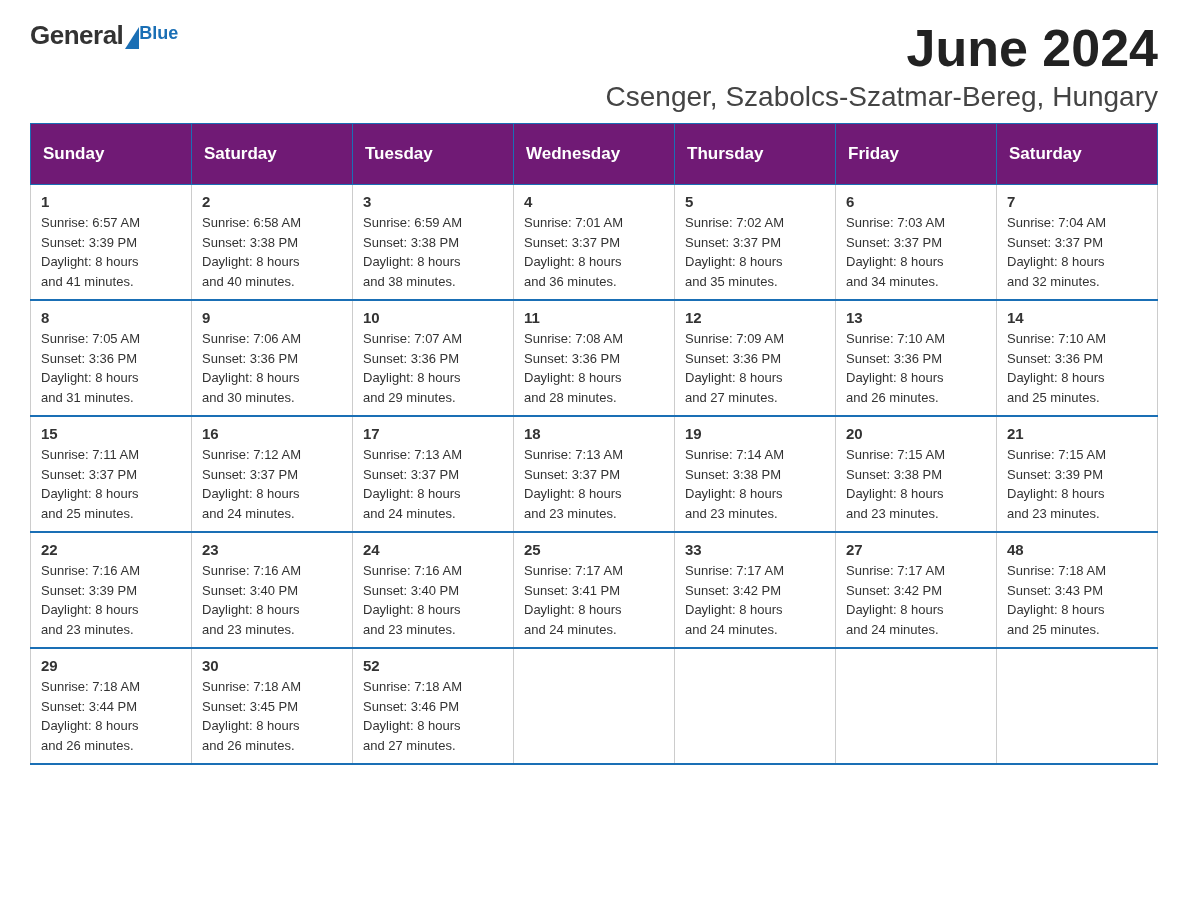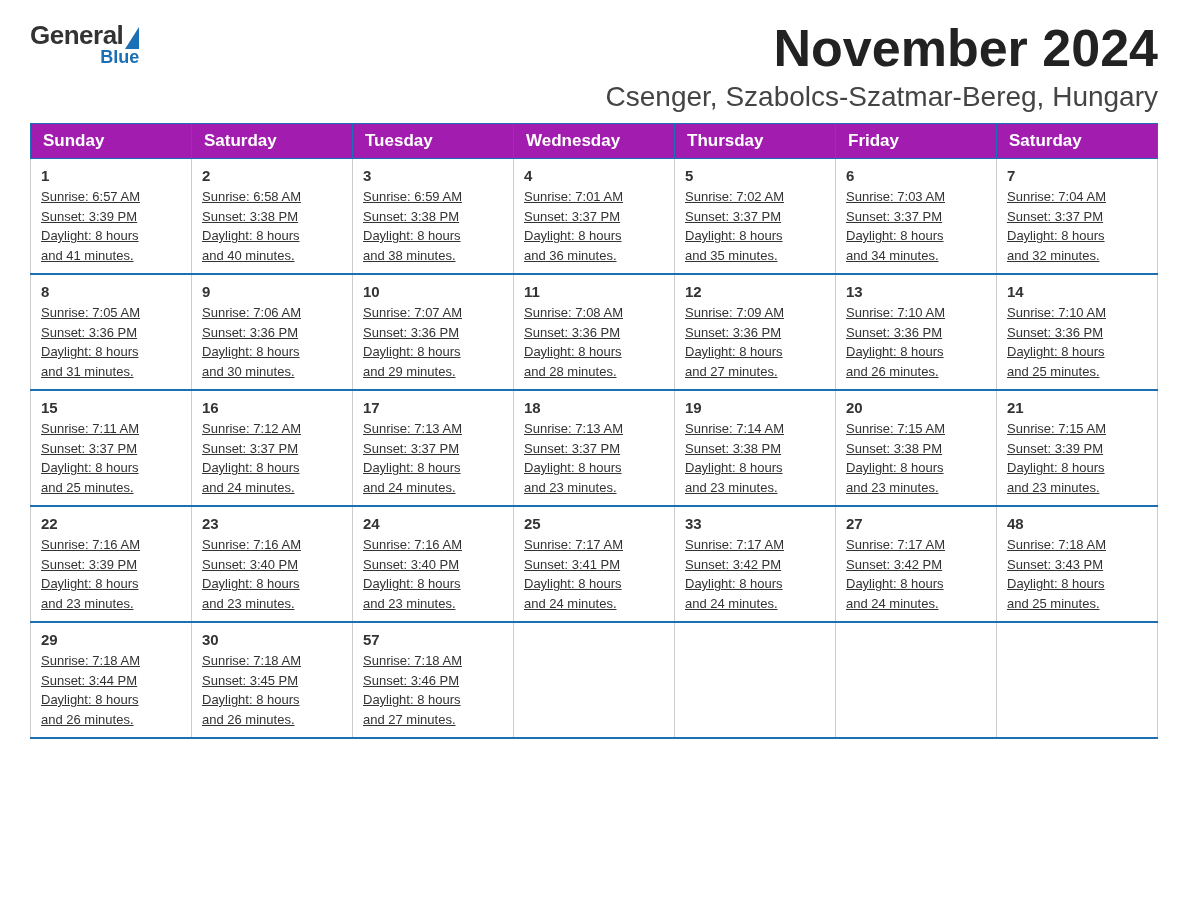--- a/index.html
+++ b/index.html
@@ -11,22 +11,21 @@
       min-height: 918px;
     }
     .header {
       display: flex;
       justify-content: space-between;
       align-items: flex-start;
       margin-bottom: 10px;
     }
     .logo {
       display: flex;
-      flex-direction: column;
-      align-items: flex-end;
+      align-items: center;
     }
     .logo-top {
       display: flex;
       align-items: center;
     }
     .logo-general {
       font-size: 26px;
       font-weight: bold;
       color: #333;
       letter-spacing: -0.5px;
@@ -58,25 +57,25 @@
       font-size: 28px;
       color: #444;
       margin-top: 4px;
     }
     table {
       width: 100%;
       border-collapse: collapse;
       margin-top: 10px;
     }
     thead tr th {
-      background-color: #a21caf;
+      background-color: #701a75;
       color: #fff;
       font-size: 17px;
       font-weight: bold;
-      padding: 7px 12px;
+      padding: 20px 12px;
       text-align: left;
       border: 1px solid #1a6fb5;
     }
     tbody tr td {
       vertical-align: top;
       padding: 8px 10px;
       border: 1px solid #ccc;
       font-size: 13.5px;
       color: #333;
       width: 14.28%;
@@ -88,39 +87,38 @@
     .day-num {
       font-size: 15px;
       font-weight: bold;
       display: block;
       margin-bottom: 3px;
     }
     .day-info {
       font-size: 13px;
       line-height: 1.5;
       color: #333;
-      text-decoration: underline;
     }
     td:last-child {
       border-right: 1px solid #ccc;
     }
   </style>
 </head>
 <body>
 
 <div class="header">
   <div class="logo">
     <div class="logo-top">
       <span class="logo-general">General</span>
       <div class="logo-triangle"></div>
     </div>
     <span class="logo-blue">Blue</span>
   </div>
   <div class="title-section">
-    <div class="month-title">November 2024</div>
+    <div class="month-title">June 2024</div>
     <div class="location">Csenger, Szabolcs-Szatmar-Bereg, Hungary</div>
   </div>
 </div>
 
 <table>
   <thead>
     <tr>
     <th>Sunday</th>
         <th>Saturday</th>
         <th>Tuesday</th>
@@ -254,21 +252,21 @@
       <tr>
         <td>
           <span class="day-num">29</span>
           <div class="day-info">Sunrise: 7:18 AM<br>Sunset: 3:44 PM<br>Daylight: 8 hours<br>and 26 minutes.</div>
         </td>
         <td>
           <span class="day-num">30</span>
           <div class="day-info">Sunrise: 7:18 AM<br>Sunset: 3:45 PM<br>Daylight: 8 hours<br>and 26 minutes.</div>
         </td>
         <td>
-          <span class="day-num">57</span>
+          <span class="day-num">52</span>
           <div class="day-info">Sunrise: 7:18 AM<br>Sunset: 3:46 PM<br>Daylight: 8 hours<br>and 27 minutes.</div>
         </td>
         <td></td>
         <td></td>
         <td></td>
         <td></td>
       </tr>
     </tbody>
 </table>
 

